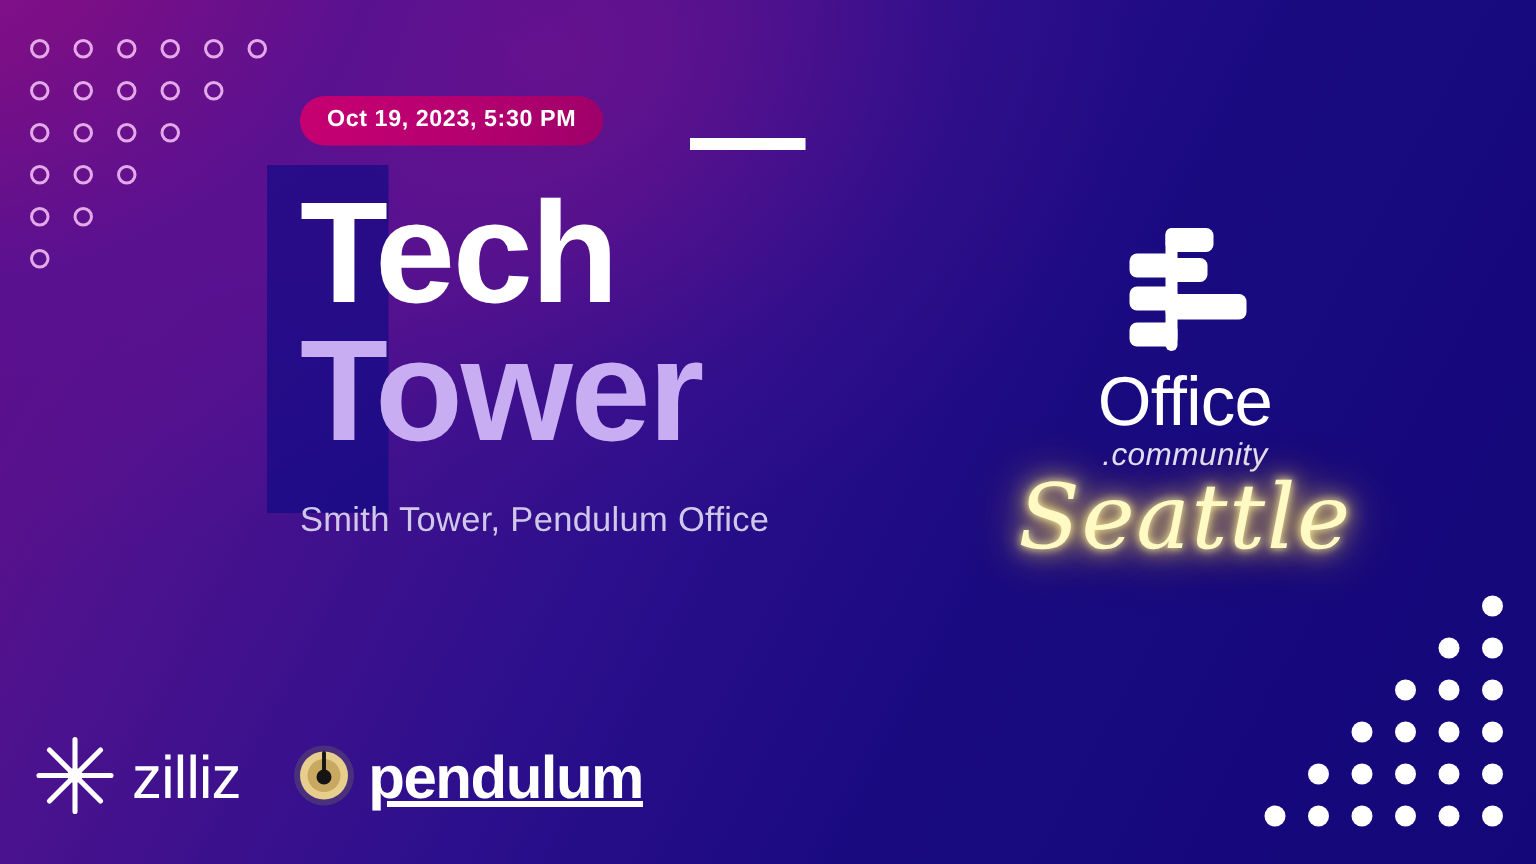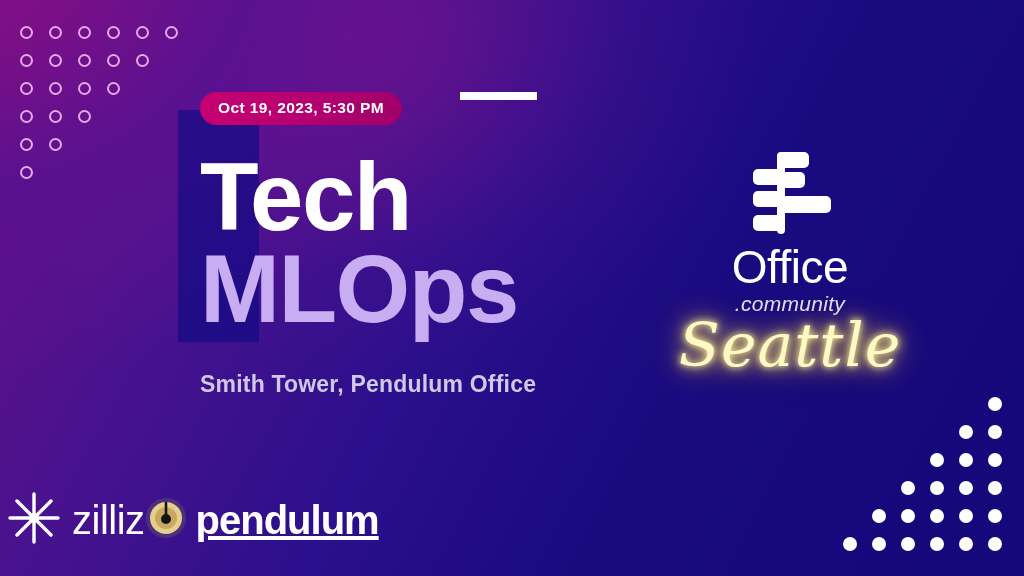--- a/index.html
+++ b/index.html
@@ -30,38 +30,38 @@
     background:#FFFFFF;margin-left:15px;
   }
 
   
   .accent-rect{
     position:absolute;left:178px;top:110px;width:81px;height:232px;
     background:rgba(10,10,130,0.62);
   }
 
   
-  .left-col{position:absolute;left:200px;top:92px;width:470px;}
+  .left-col{position:absolute;left:200px;top:64px;width:470px;}
   .badge{
     display:inline-block;padding:7px 18px 8px 18px;border-radius:20px;
     background:linear-gradient(100deg,#C70071 0%,#B50070 55%,#9E0069 100%);
     color:#FFFFFF;font-size:15.5px;font-weight:bold;letter-spacing:0.4px;
     white-space:nowrap;
   }
   .dash{
     position:absolute;left:460px;top:92px;width:77px;height:8px;background:#FFFFFF;
   }
   .title{
     margin-top:26px;font-size:96px;line-height:0.96;font-weight:bold;
     letter-spacing:-1.5px;
   }
   .title .l1{color:#FFFFFF;display:block;}
   .title .l2{color:#C9ADF2;display:block;}
   .subtitle{
-    margin-top:36px;font-size:23px;color:#CFC8E8;font-weight:700;letter-spacing:0.2px;
+    margin-top:26px;font-size:23px;color:#CFC8E8;font-weight:400;letter-spacing:0.2px;
   }
 
   
   .mlops{
     position:absolute;left:660px;top:150px;width:260px;text-align:center;
   }
   .mlops-mark{position:relative;width:92px;height:88px;margin:0 auto;}
   .mlops-mark svg{display:block;}
   .mlops-word{
     margin-top:6px;font-size:46px;color:#FFFFFF;font-weight:400;letter-spacing:-0.5px;
@@ -72,21 +72,21 @@
   }
   .seattle{
     margin-top:-2px;font-family:"DejaVu Serif", serif;font-style:italic;
     font-size:60px;color:#FFF9C4;line-height:1.05;letter-spacing:1px;
     text-shadow:0 0 6px #FFF4A0, 0 0 14px #FFE45C, 0 0 28px rgba(255,214,60,0.75),
                 0 0 46px rgba(255,200,40,0.45);
   }
 
   
   .sponsors{
-    position:absolute;left:6px;bottom:26px;display:flex;align-items:center;text-align:right;
+    position:absolute;left:22px;bottom:26px;display:flex;align-items:center;gap:34px;text-align:right;
   }
   .sp{display:flex;align-items:center;}
   .zilliz-word{
     margin-left:10px;font-size:40px;color:#FFFFFF;font-weight:400;letter-spacing:-0.5px;
   }
   .dvc{font-size:56px;font-weight:bold;letter-spacing:-3px;line-height:1;}
   .dvc .d{
     background:linear-gradient(160deg,#13C7C0 0%,#2BA7D8 60%,#3E86D6 100%);
     -webkit-background-clip:text;background-clip:text;color:transparent;
   }
@@ -138,21 +138,21 @@
   </div>
 
   <div class="accent-rect"></div>
 
   <div class="dash"></div>
 
   <div class="left-col">
     <div class="badge">Oct 19, 2023, 5:30 PM</div>
     <div class="title">
       <span class="l1">Tech</span>
-      <span class="l2">MLOps</span>
+      <span class="l2">Tower</span>
     </div>
     <div class="subtitle">Smith Tower, Pendulum Office</div>
   </div>
 
   <div class="mlops">
     <div class="mlops-mark">
       <svg width="92" height="88" viewBox="0 0 92 88" xmlns="http://www.w3.org/2000/svg">
         <g fill="#FFFFFF">
           <path d="M38 2 h22 a5 5 0 0 1 5 5 v6 a5 5 0 0 1 -5 5 h-22 a5 5 0 0 1 -5 -5 v-6 a5 5 0 0 1 5 -5 z"></path>
           <path d="M14 19 h22 a5 5 0 0 1 5 5 v6 a5 5 0 0 1 -5 5 h-22 a5 5 0 0 1 -5 -5 v-6 a5 5 0 0 1 5 -5 z"></path>

